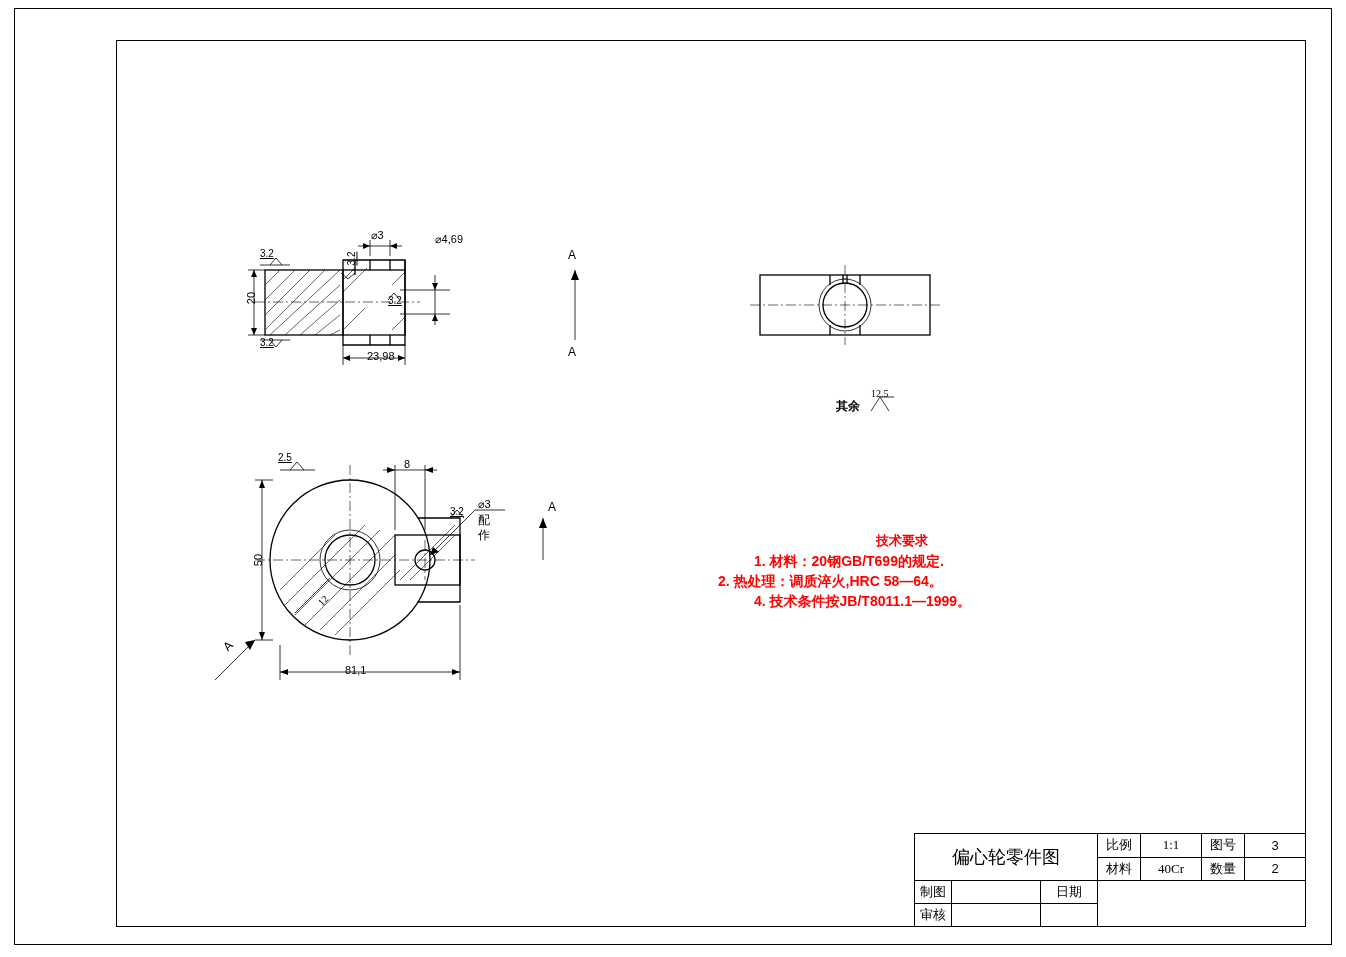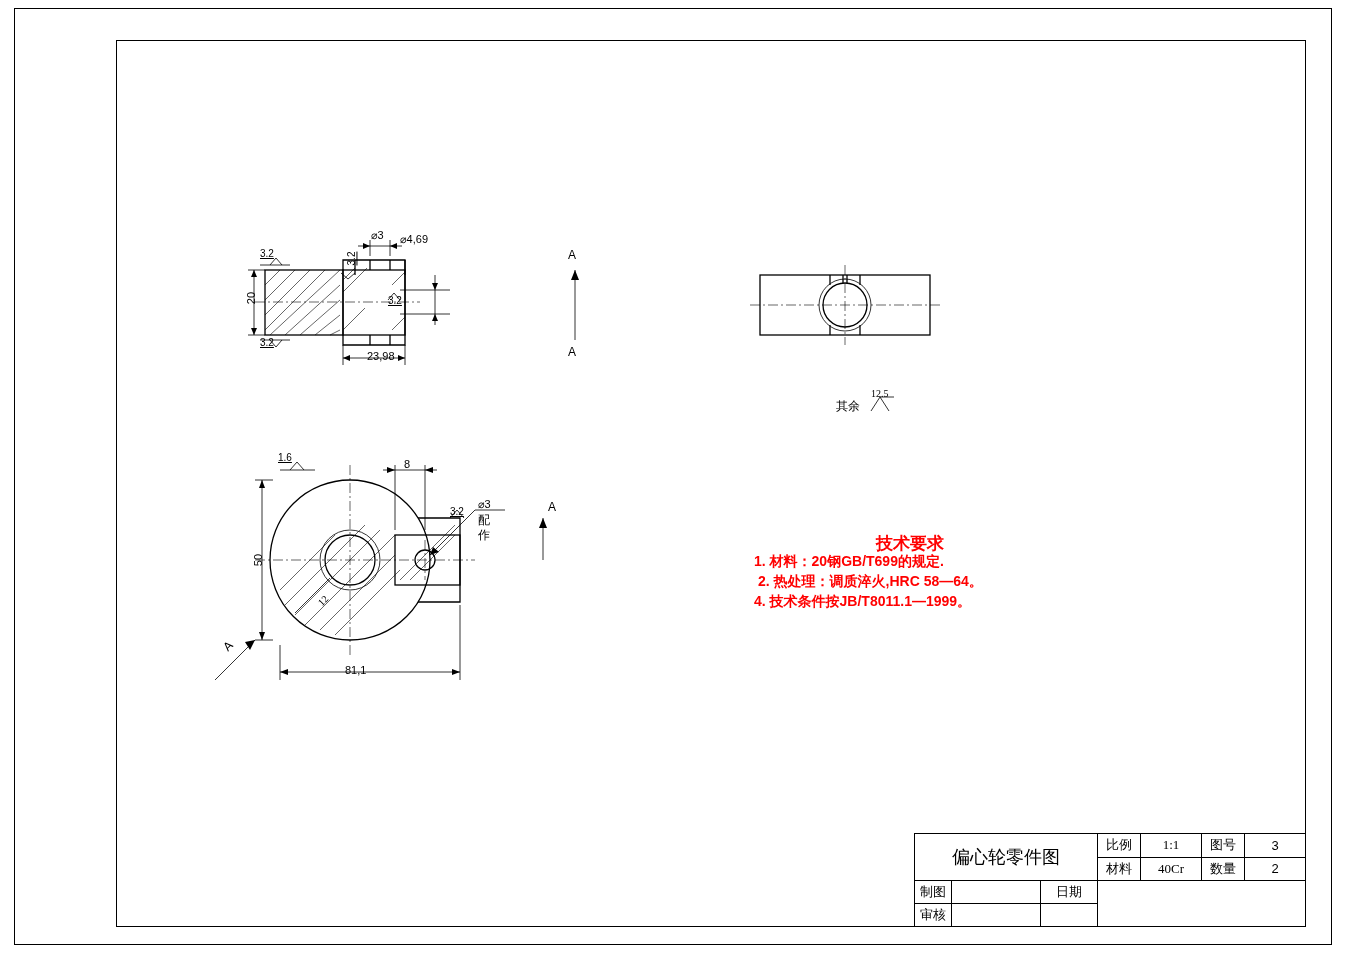--- a/index.html
+++ b/index.html
@@ -85,21 +85,21 @@
   <path class="thin" d="M30 35 L36 28 L42 35"></path>
       <line class="thin" x1="20" y1="35" x2="50" y2="35"></line>
   <path class="thin" d="M30 110 L36 117 L42 110"></path>
       <line class="thin" x1="20" y1="110" x2="50" y2="110"></line>
   <path class="thin" d="M108 50 L114 43 L108 36" transform="rotate(90 108 43)"></path>
   <path class="thin" d="M148 70 L154 63 L160 70"></path>
 </svg>
 <span class="txt dim" style="left:367px;top:350px">23,98</span>
 <span class="txt dim" style="left:371px;top:229px">⌀3</span>
 <span class="txt dim" style="left:245px;top:292px;transform:rotate(-90deg)">20</span>
-<span class="txt dim" style="left:400px;top:233px">⌀4,69</span>
+<span class="txt dim" style="left:435px;top:233px">⌀4,69</span>
 <span class="txt sf" style="left:260px;top:248px">3.2</span>
 <span class="txt sf" style="left:260px;top:337px">3.2</span>
 <span class="txt sf" style="left:345px;top:253px;transform:rotate(-90deg)">3.2</span>
 <span class="txt sf" style="left:388px;top:295px">3.2</span>
 
 <svg style="left:560px;top:250px;width:40px;height:110px">
   <line class="thin" x1="15" y1="20" x2="15" y2="90"></line>
   <polygon class="arrow" points="15,20 11,30 19,30"></polygon>
 </svg>
 <span class="txt" style="left:568px;top:248px;font-family:Arial">A</span>
@@ -153,21 +153,21 @@
 
   <line class="thin" x1="105" y1="138" x2="70" y2="173"></line>
 
   <line class="thin" x1="-10" y1="240" x2="30" y2="200"></line>
   <polygon class="arrow" points="30,200 20,202 25,210"></polygon>
 </svg>
 <span class="txt dim" style="left:345px;top:664px">81,1</span>
 <span class="txt dim" style="left:252px;top:554px;transform:rotate(-90deg)">50</span>
 <span class="txt dim" style="left:404px;top:458px">8</span>
 <span class="txt dim" style="left:478px;top:498px">⌀3</span>
-<span class="txt sf" style="left:278px;top:452px">1.6</span>
+<span class="txt sf" style="left:278px;top:452px">2.5</span>
 <span class="txt sf" style="left:450px;top:506px">3.2</span>
 <span class="txt txtsm" style="left:318px;top:595px;transform:rotate(-45deg)">12</span>
 <span class="txt" style="left:478px;top:512px">配</span>
 <span class="txt" style="left:478px;top:527px">作</span>
 <span class="txt" style="left:224px;top:639px;font-family:Arial;transform:rotate(-45deg)">A</span>
 
 <svg style="left:533px;top:510px;width:30px;height:60px">
   <line class="thin" x1="10" y1="50" x2="10" y2="8"></line>
   <polygon class="arrow" points="10,8 6,18 14,18"></polygon>
 </svg>
@@ -179,30 +179,30 @@
   <circle class="thin" cx="95" cy="45" r="26"></circle>
   <line class="med" x1="80" y1="15" x2="80" y2="25"></line>
       <line class="med" x1="110" y1="15" x2="110" y2="25"></line>
   <line class="med" x1="80" y1="65" x2="80" y2="75"></line>
       <line class="med" x1="110" y1="65" x2="110" y2="75"></line>
   <line class="med" x1="93" y1="15" x2="93" y2="23"></line>
       <line class="med" x1="97" y1="15" x2="97" y2="23"></line>
   <path class="dashc" d="M95 5 L95 85 M0 45 L190 45"></path>
 </svg>
 
-<span class="txt" style="left:836px;top:398px;font-weight:normal">其余</span>
+<span class="txt" style="left:836px;top:398px;font-weight:bold">其余</span>
 <svg style="left:868px;top:393px;width:30px;height:22px">
   <path class="thin" d="M3 18 L12 4 L21 18"></path>
       <line class="thin" x1="12" y1="4" x2="26" y2="4"></line>
 </svg>
 <span class="txt txtsm" style="left:871px;top:388px">12.5</span>
 
-<div class="txt red" style="left:876px;top:532px;font-size:17px">技术要求</div>
+<div class="txt red" style="left:876px;top:532px;font-size:13px">技术要求</div>
 <div class="txt red" style="left:754px;top:553px;font-size:14px">1. 材料：20钢GB/T699的规定.</div>
-<div class="txt red" style="left:758px;top:573px;font-size:14px">2. 热处理：调质淬火,HRC 58—64。</div>
+<div class="txt red" style="left:718px;top:573px;font-size:14px">2. 热处理：调质淬火,HRC 58—64。</div>
 <div class="txt red" style="left:754px;top:593px;font-size:14px">4. 技术条件按JB/T8011.1—1999。</div>
 
 <div class="title-block">
 <table>
 <tbody>
           <tr>
   <td rowspan="2" colspan="3" style="width:180px;height:46px"><span class="tbig">偏心轮零件图</span></td>
   <td style="width:42px">比例</td>
   <td style="width:60px;font-family:Liberation Serif, serif">1:1</td>
   <td style="width:42px">图号</td>

